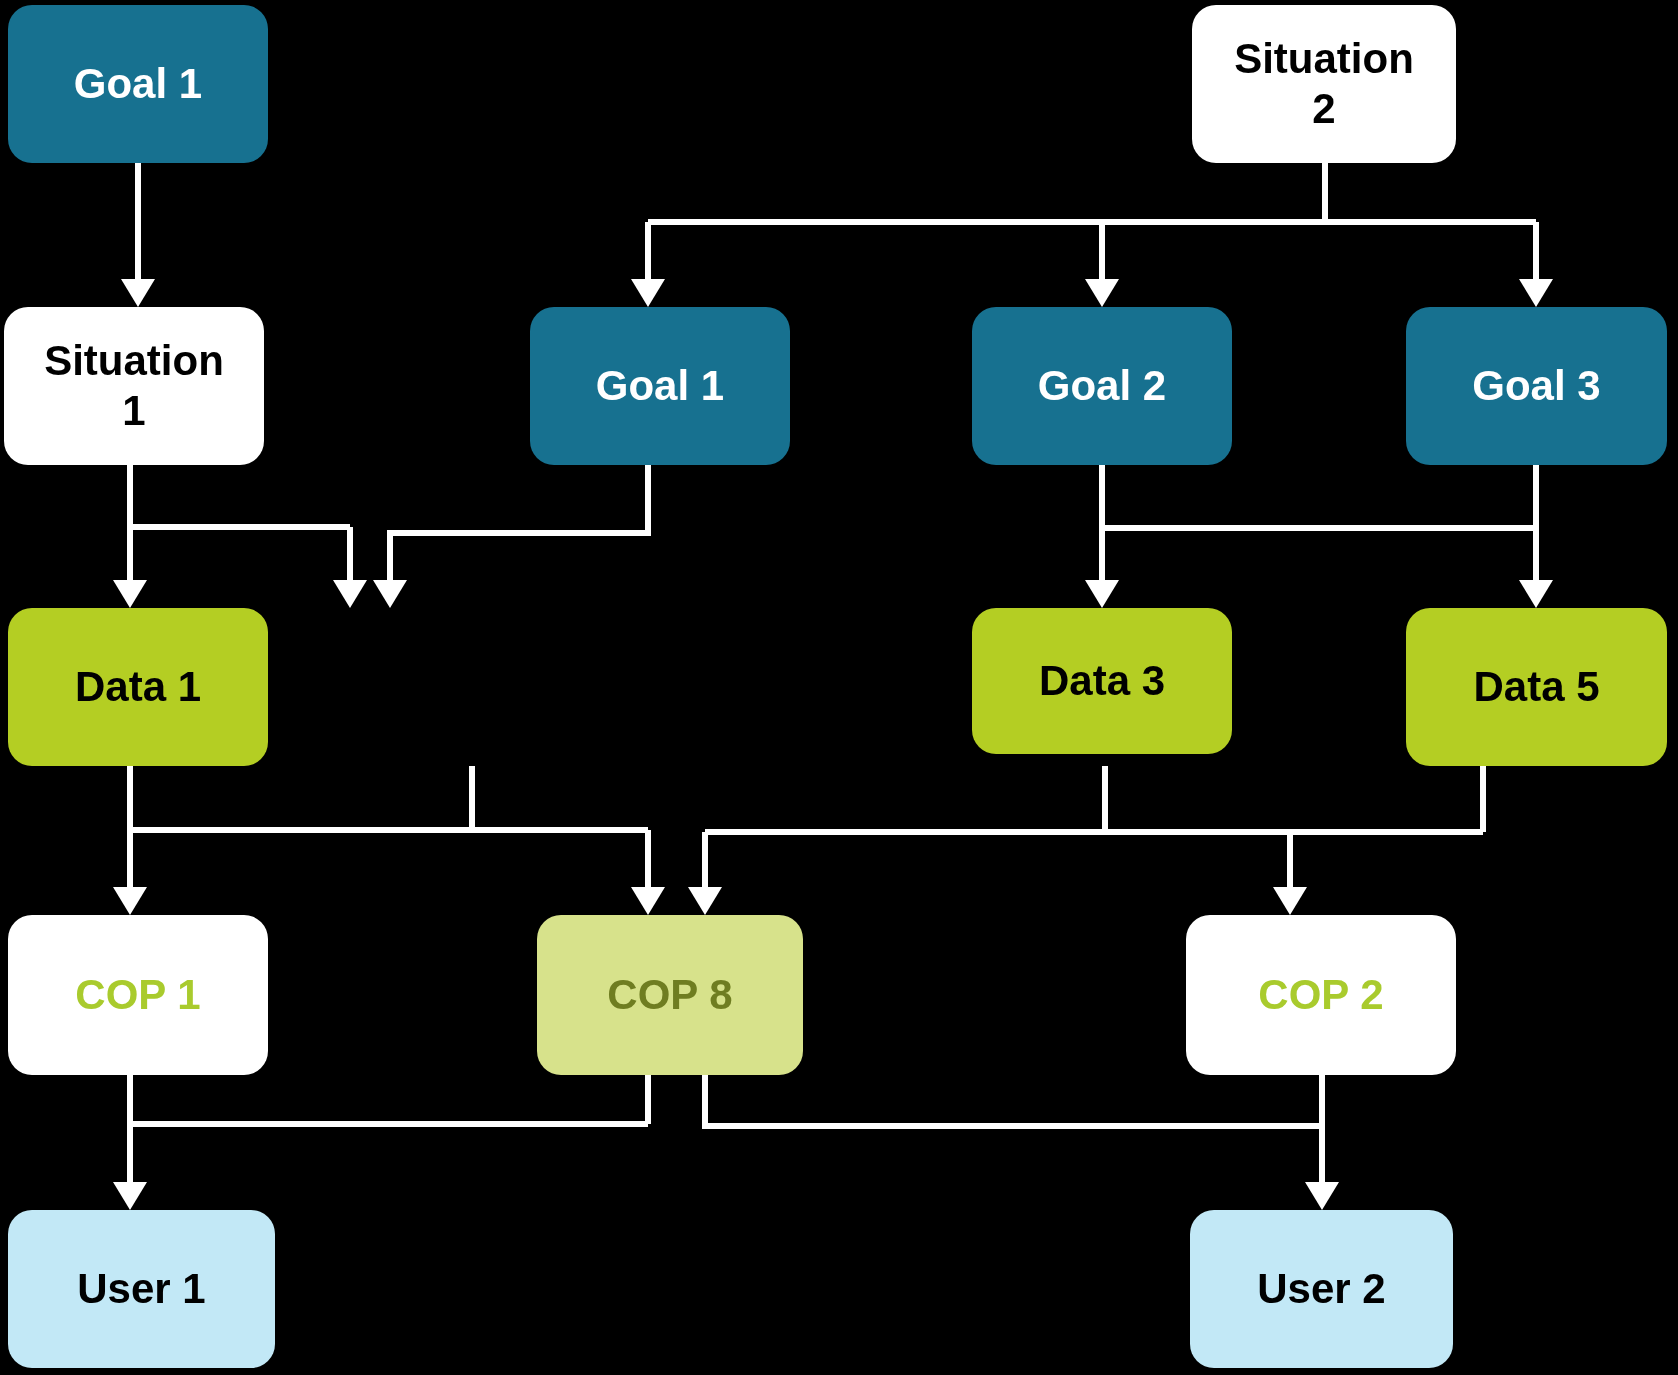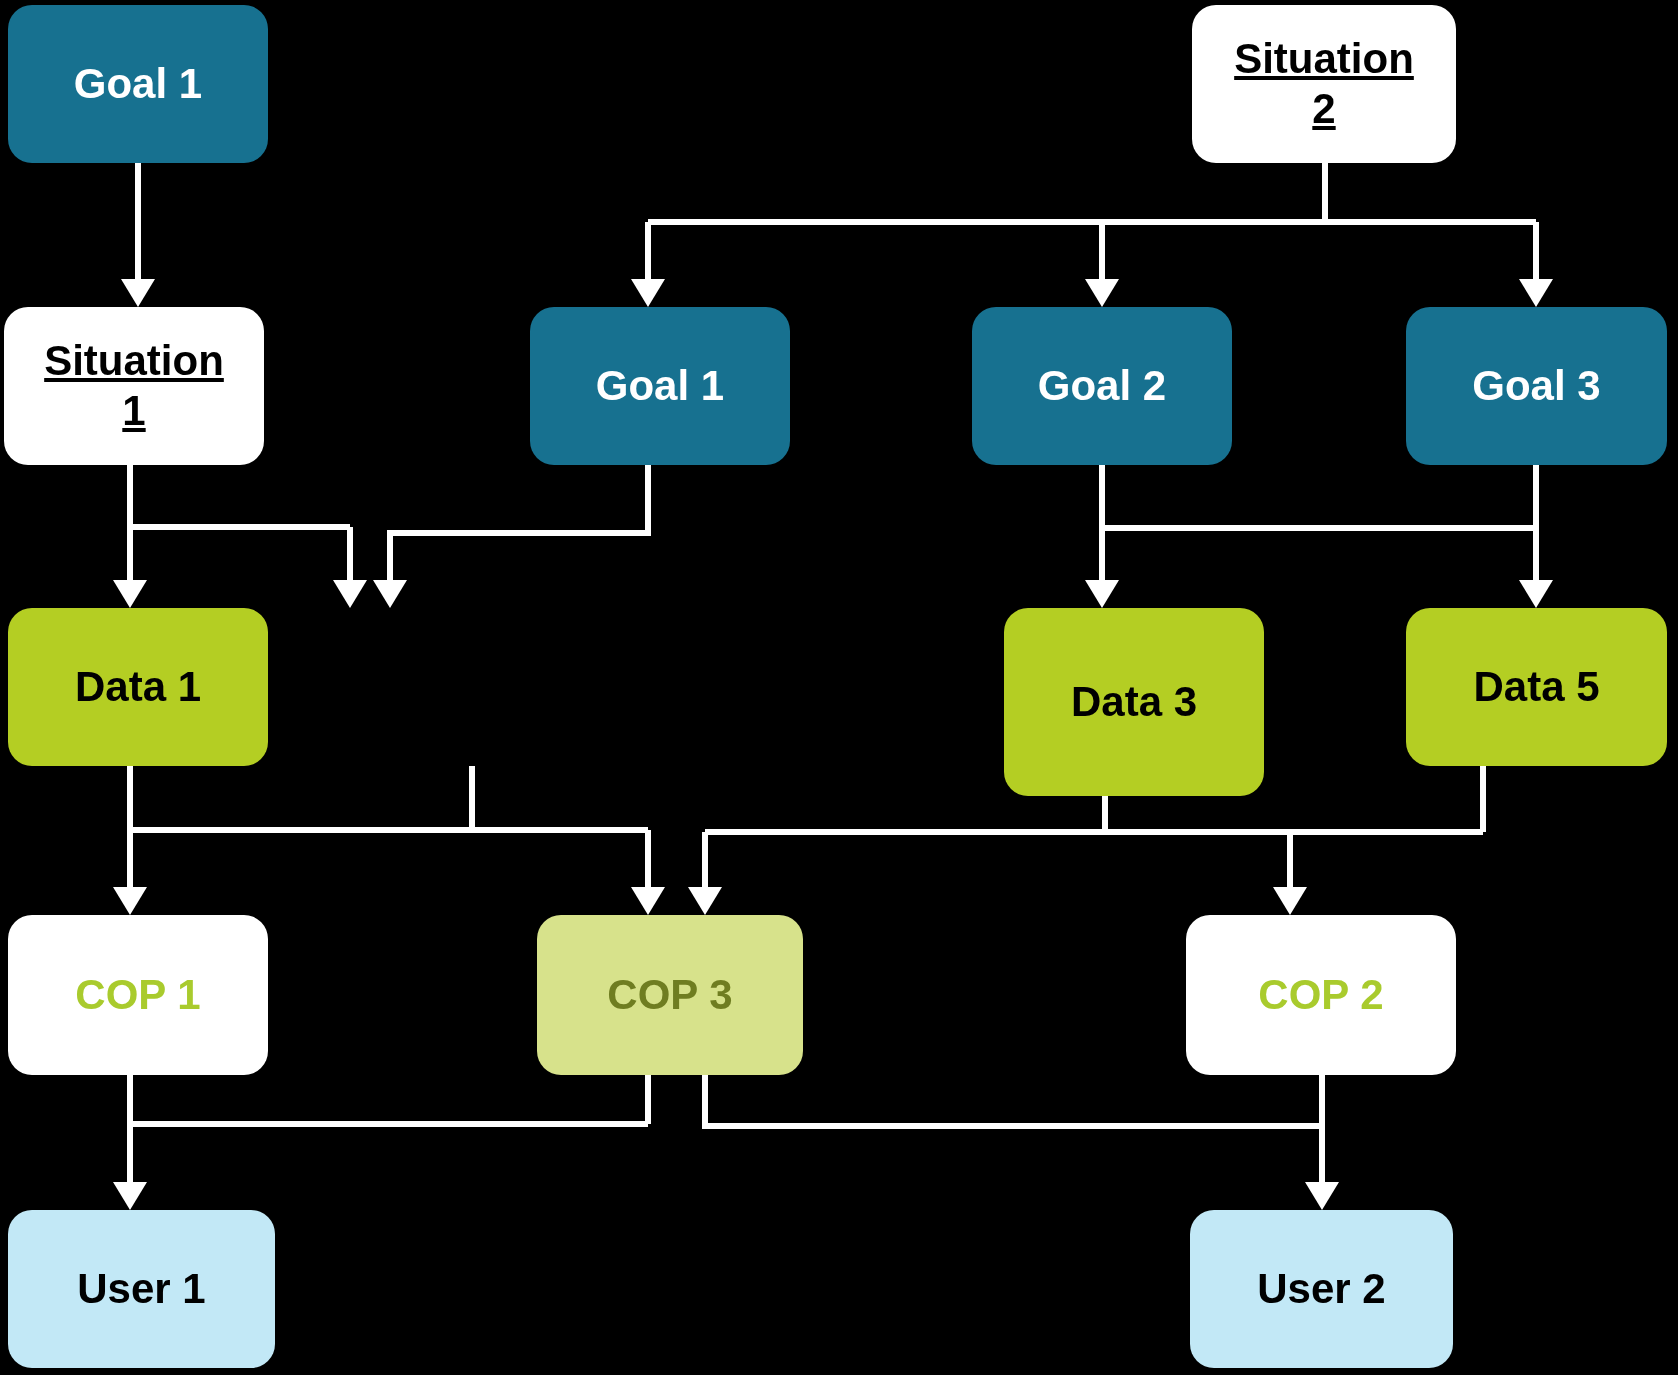--- a/index.html
+++ b/index.html
@@ -16,21 +16,21 @@
   .node{
     position:absolute;
     border-radius:24px;
     display:flex;flex-direction:column;
     align-items:center;justify-content:center;
     text-align:center;
     font-weight:bold;font-size:42px;line-height:1.18;
     box-sizing:border-box;
   }
   .node.goal{background:var(--goal-fill,#177190);color:var(--goal-text,#fff);}
-  .node.situation{background:var(--situation-fill,#fff);color:var(--situation-text,#000);text-decoration:underline;}
+  .node.situation{background:var(--situation-fill,#fff);color:var(--situation-text,#000);}
   .node.data{background:var(--data-fill,#B4CE23);color:var(--data-text,#000);}
   .node.cop-white{background:var(--cop-white-fill,#fff);color:var(--cop-white-text,#A9CB2D);}
   .node.cop-green{background:var(--cop-green-fill,#D7E28B);color:var(--cop-green-text,#6F7D21);}
   .node.user{background:var(--user-fill,#C2E8F6);color:var(--user-text,#000);padding-top:0;}
 </style>
 </head>
 <body>
 
 <div id="canvas" style="--bg: #000000; --goal-fill: #177190; --goal-text: #FFFFFF; --situation-fill: #FFFFFF; --situation-text: #000000; --data-fill: #B4CE23; --data-text: #000000; --cop-white-fill: #FFFFFF; --cop-white-text: #A9CB2D; --cop-green-fill: #D7E28B; --cop-green-text: #6F7D21; --user-fill: #C2E8F6; --user-text: #000000; --connector: #FFFFFF;">
 
@@ -87,34 +87,34 @@
 
   <div class="node goal" style="left:1406px;top:307px;width:261px;height:158px">
     <span>Goal 3</span>
   </div>
 
   <div class="node data" style="left:8px;top:608px;width:260px;height:158px">
     <span>Data 1</span>
   </div>
 
 
-  <div class="node data" style="left:1004px;top:608px;width:260px;height:188px">
+  <div class="node data" style="left:972px;top:608px;width:260px;height:146px">
     <span>Data 3</span>
   </div>
 
   <div class="node data" style="left:1406px;top:608px;width:261px;height:158px">
     <span>Data 5</span>
   </div>
 
   <div class="node cop-white" style="left:8px;top:915px;width:260px;height:160px">
     <span>COP 1</span>
   </div>
 
   <div class="node cop-green" style="left:537px;top:915px;width:266px;height:160px">
-    <span>COP 3</span>
+    <span>COP 8</span>
   </div>
 
   <div class="node cop-white" style="left:1186px;top:915px;width:270px;height:160px">
     <span>COP 2</span>
   </div>
 
   <div class="node user" style="left:8px;top:1210px;width:267px;height:158px">
     <span>User 1</span>
   </div>
 

